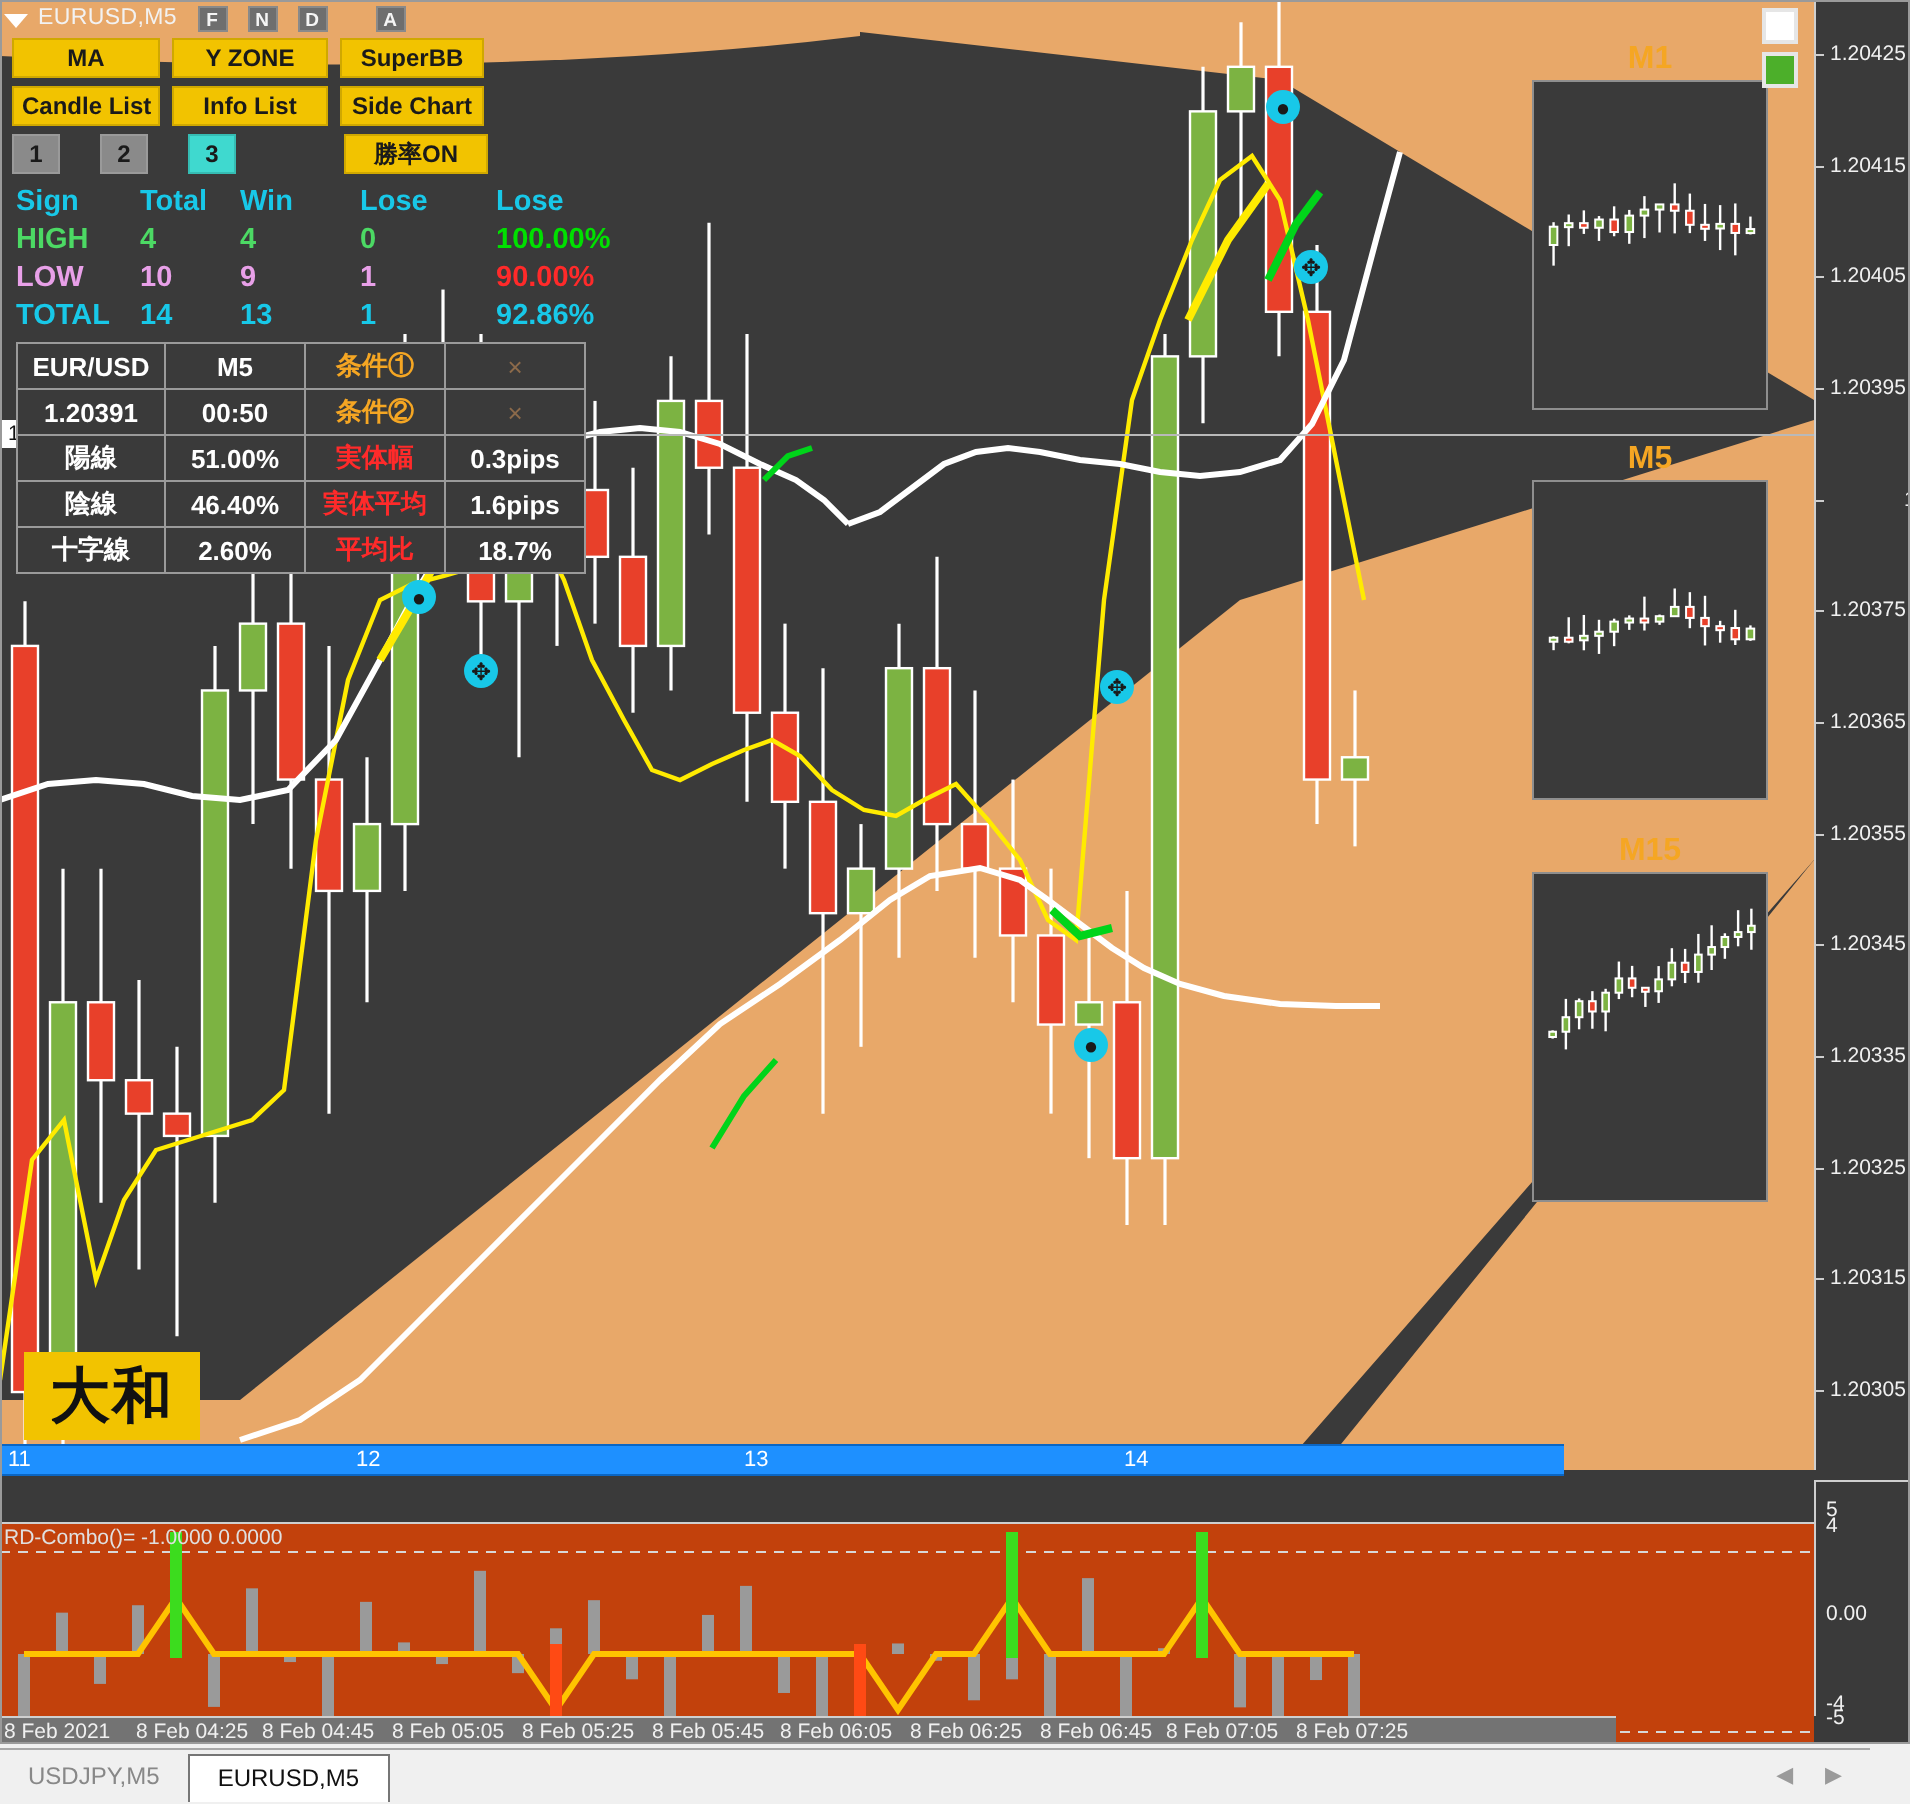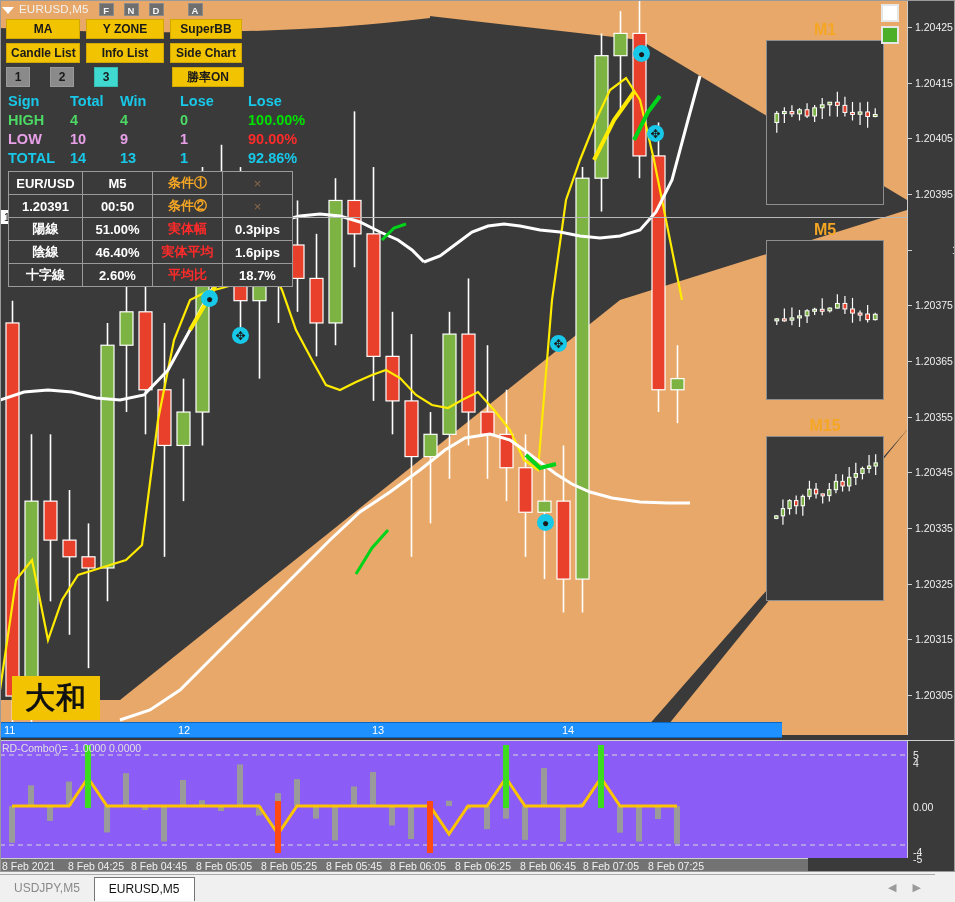--- a/index.html
+++ b/index.html
@@ -149,22 +149,22 @@
     position: absolute; left: 0; top: 722px; width: 782px; height: 16px;
     background: #1e90ff; z-index: 36; border-top: 1px solid #0b66c3;
     border-bottom: 1px solid #0b66c3;
   }
   #date-bar span {
     position: absolute; top: 1px; font-size: 11px; color: #ffffff;
   }
 
   
   #sub-pane {
-    position: absolute; left: 0; top: 740px; width: 907px; height: 118px;
-    background: #8b5cf6; border-top: 1px solid #cfcfcf; overflow: hidden;
+    position: absolute; left: 0; top: 761px; width: 907px; height: 118px;
+    background: #c2410c; border-top: 1px solid #cfcfcf; overflow: hidden;
   }
   #sub-label {
     position: absolute; left: 2px; top: 1px; font-size: 10.5px;
     color: #e0e0e0; z-index: 10; white-space: nowrap;
   }
   #sub-axis {
     position: absolute; left: 907px; top: 740px; width: 48px; height: 118px;
     background: #3a3a3a; border-left: 1px solid #cfcfcf;
     border-top: 1px solid #cfcfcf; z-index: 30;
   }

